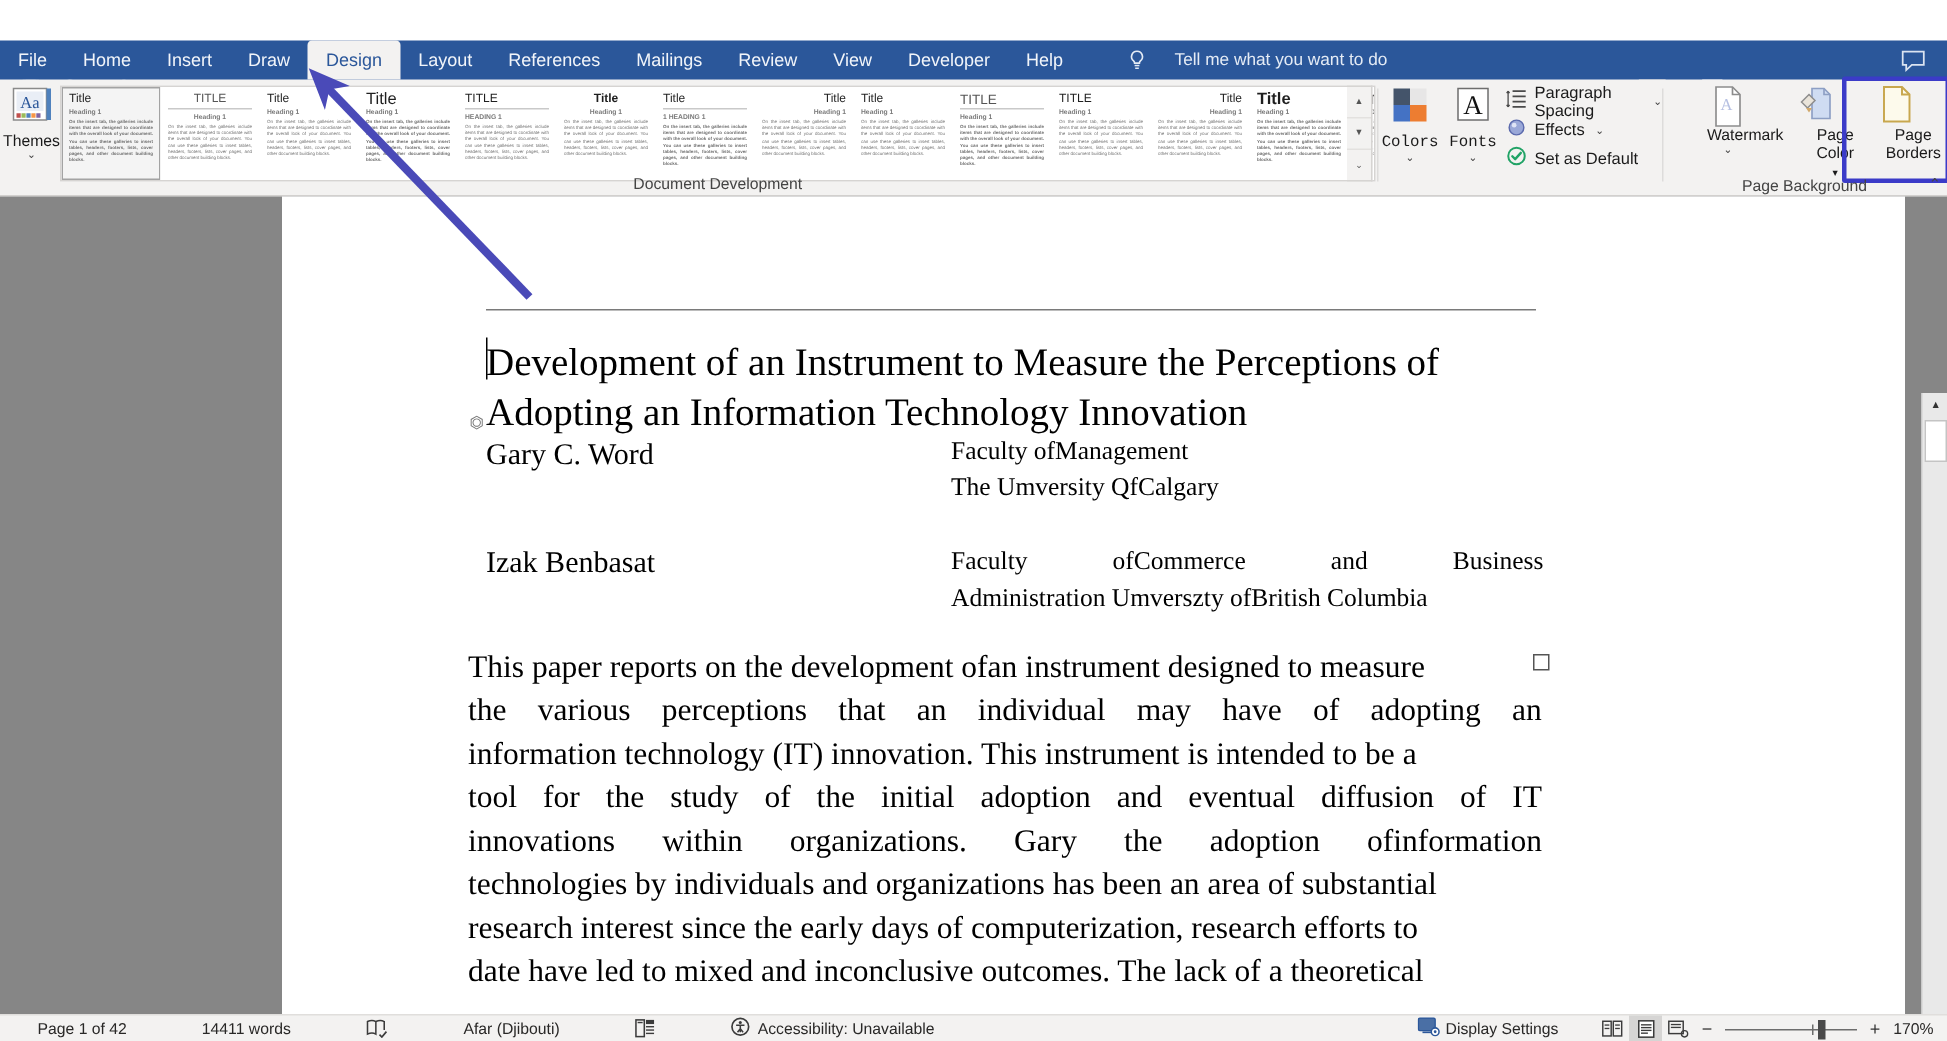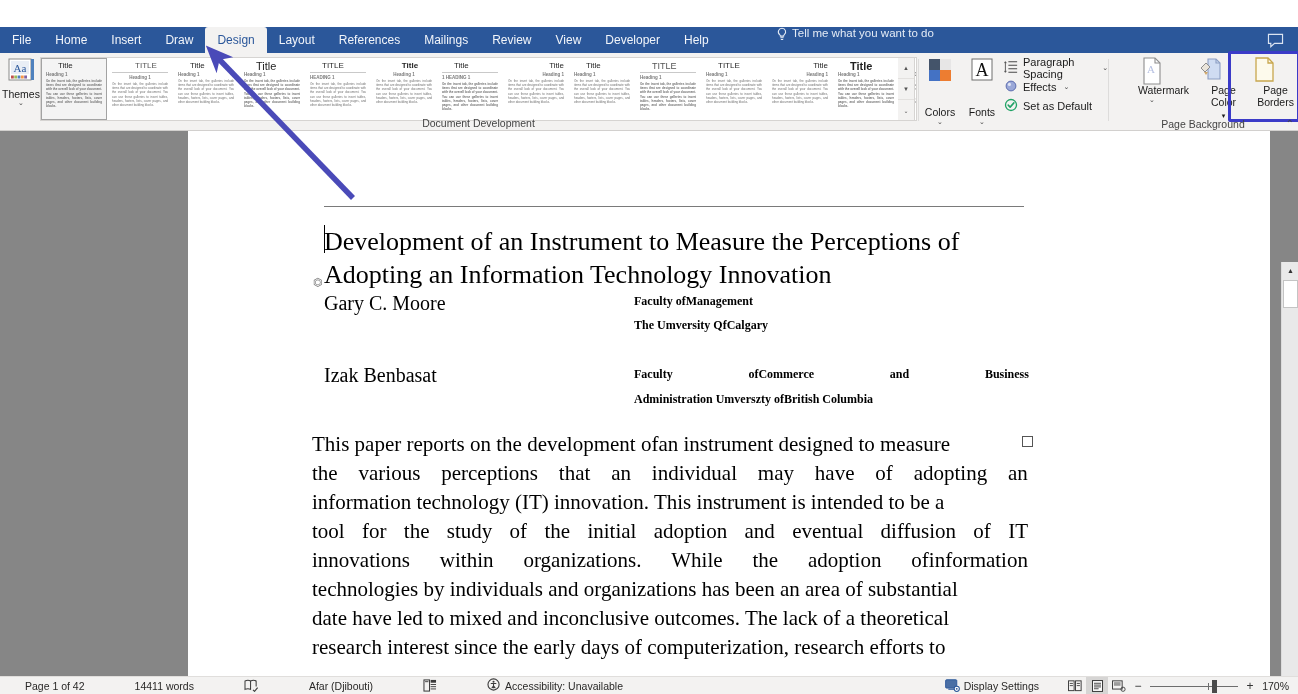--- a/index.html
+++ b/index.html
@@ -58,22 +58,22 @@
   .tabs { position: absolute; left: 0; top: 0; display: flex; height: 26px; }
   .tab {
     height: 26px; line-height: 26px; padding: 0 12px;
     font-size: 12px; color: #f2f5fa; white-space: nowrap;
   }
   .tab.active {
     background: #f3f2f1; color: #2b579a;
     border-radius: 3px 3px 0 0;
   }
   .tellme {
-    position: absolute; left: 776px; top: 0; height: 26px;
-    display: flex; gap: 4px;
+    position: absolute; left: 752px; top: 0; height: 26px;
+    display: flex; align-items: center; gap: 19px;
     font-size: 11.5px; color: #e4ebf5;
   }
   .bulb { width: 12px; height: 14px; }
   .comment-icon {
     position: absolute; right: 12px; top: 3px; width: 22px; height: 20px;
     display:flex; align-items:center; justify-content:center; color: #dbe4f1;
   }
 
   
   #ribbon {
@@ -102,38 +102,38 @@
     position: absolute; left: 40px; top: 4px; width: 877px; height: 64px;
     background: #ffffff; border: 1px solid #d6d4d2;
     overflow: hidden; display: flex;
   }
   .thumb {
     width: 66px; height: 62px; background: #fff;
     border: 1px solid #ffffff; flex: 0 0 66px;
     padding: 3px 4px; overflow: hidden; position: relative;
   }
   .thumb.sel { border: 1px solid #a3a3a3; background: #f4f4f4; }
-  .th-title { color: #1f1f1f; font-size: 7px; line-height: 8px; margin-bottom: 2px; margin-left: 12px; }
+  .th-title { color: #1f1f1f; font-size: 7px; line-height: 8px; margin-bottom: 2px; }
   .th-head { color: #7a7a7a; font-size: 4.5px; font-weight: bold; line-height: 6px; margin-bottom: 1px; }
   .th-body { font-size: 3px; line-height: 4.2px; color: #707070; }
   .th-rule { height: 1px; background: #c9c9c9; margin: 1px 0 2px; }
 
   
   #gal-scroll {
     position: absolute; left: 898px; top: 4px; width: 17px; height: 64px;
     background: #f3f2f1; border: 1px solid #d6d4d2; border-left: none;
     display: flex; flex-direction: column;
   }
   .gs-btn { flex: 1; display: flex; align-items: center; justify-content: center; font-size: 6px; color: #555; border-bottom: 1px solid #e3e1df; }
 
   
   #grp-fmt { left: 918px; width: 190px; }
   .big-btn { position: absolute; top: 4px; display: flex; flex-direction: column; align-items: center; width: 40px; }
   .big-ico { width: 30px; height: 30px; position: relative; }
-  .big-lbl { font-size: 10.5px; color: #1a1a1a; margin-top: 19px; }
+  .big-lbl { font-size: 10.5px; color: #1a1a1a; margin-top: 2px; font-family: Liberation Mono, monospace; }
   .big-caret { font-size: 7px; color: #444; }
   .smlist { position: absolute; left: 86px; top: 5px; }
   .smrow { display: flex; align-items: center; height: 19px; font-size: 11px; color: #1a1a1a; gap: 5px; }
   .smrow .chev { font-size: 7px; color: #444; margin-left: 2px; }
 
   
   #grp-pagebg { left: 1108px; width: 190px; }
   .pbg-btn { position: absolute; top: 3px; display: flex; flex-direction: column; align-items: center; }
   .pbg-lbl { font-size: 10.5px; color: #1a1a1a; text-align: center; line-height: 12px; margin-left: 23px; }
   .pbg-ico { width: 28px; height: 28px; position: relative; }
@@ -177,21 +177,21 @@
   #dt2 { top: 127px; }
 
   .auth-name {
     position: absolute; left: 136px; width: 300px;
     font-family: "Liberation Serif", serif;
     font-size: 20px; line-height: 24px;
   }
   .auth-aff {
     position: absolute; left: 446px; width: 400px;
     font-family: "Liberation Serif", serif;
-    font-size: 12px; line-height: 24px; white-space: nowrap; font-weight: bold;
+    font-size: 17px; line-height: 24px; white-space: nowrap;
   }
   .auth-aff.justified { display: flex; justify-content: space-between; width: 395px; }
 
   .body-p {
     position: absolute; left: 124px; top: 299px; width: 716px;
     font-family: "Liberation Serif", serif;
     font-size: 21px; line-height: 29px;
     text-align: justify; color: #000;
   }
   .body-line { display: flex; justify-content: space-between; white-space: nowrap; }
@@ -542,21 +542,21 @@
     <div id="page-content">
 
       <div class="hdr-rule"></div>
       <div class="caret-bar"></div>
       <div class="move-handle">⏣</div>
       <div class="anchor-sq"></div>
 
       <div class="doc-title" id="dt2">Adopting an Information Technology Innovation</div>
       <div class="doc-title" id="dt1">Development of an Instrument to Measure the Perceptions of</div>
 
-      <div class="auth-name" style="top:160px">Gary C. Moore</div>
+      <div class="auth-name" style="top:160px">Gary C. Word</div>
       <div class="auth-aff" style="top:158px">Faculty ofManagement</div>
       <div class="auth-aff" style="top:182px">The Umversity QfCalgary</div>
 
       <div class="auth-name" style="top:232px">Izak Benbasat</div>
       <div class="auth-aff justified" style="top:231px">
         <span>Faculty</span>
           <span>ofCommerce</span>
           <span>and</span>
           <span>Business</span>
       </div>
@@ -590,28 +590,28 @@
             <span class="w">and</span>
             <span class="w">eventual</span>
             <span class="w">diffusion</span>
             <span class="w">of</span>
             <span class="w">IT</span>
           </div>
           <div class="body-line">
             <span class="w">innovations</span>
             <span class="w">within</span>
             <span class="w">organizations.</span>
-            <span class="w">While</span>
+            <span class="w">Gary</span>
             <span class="w">the</span>
             <span class="w">adoption</span>
             <span class="w">ofinformation</span>
           </div>
           <div class="body-line last">technologies by individuals and organizations has been an area of substantial</div>
+          <div class="body-line last">research interest since the early days of computerization, research efforts to</div>
           <div class="body-line last">date have led to mixed and inconclusive outcomes. The lack of a theoretical</div>
-          <div class="body-line last">research interest since the early days of computerization, research efforts to</div>
         </div>
     </div>
   </div>
 
   <div id="vscroll">
     <div class="vs-btn" id="vs-up">▲</div>
     <div id="vs-thumb"></div>
 
   </div>
 </div>

